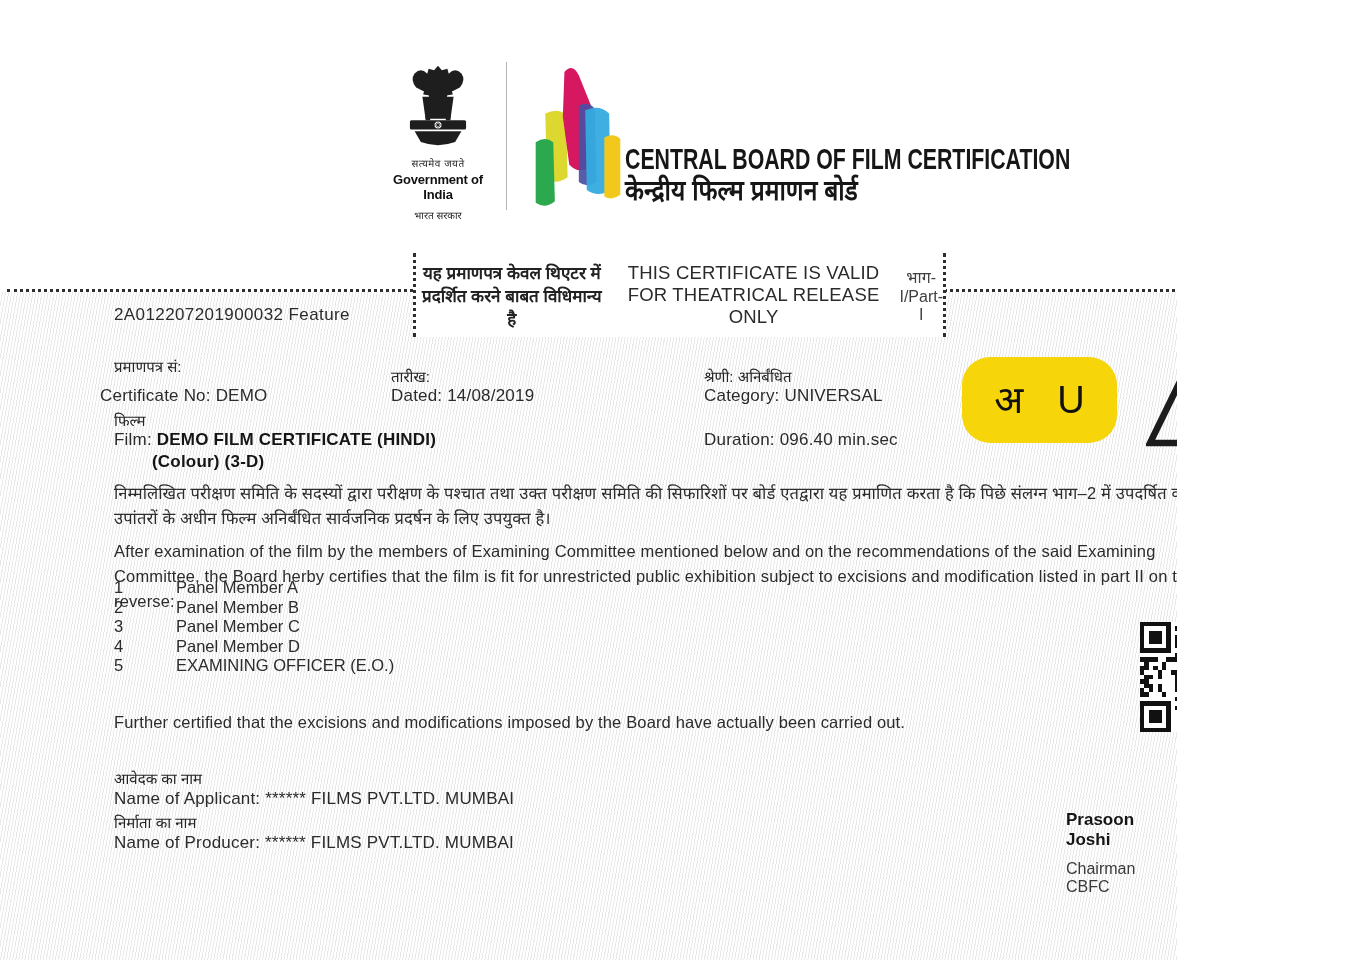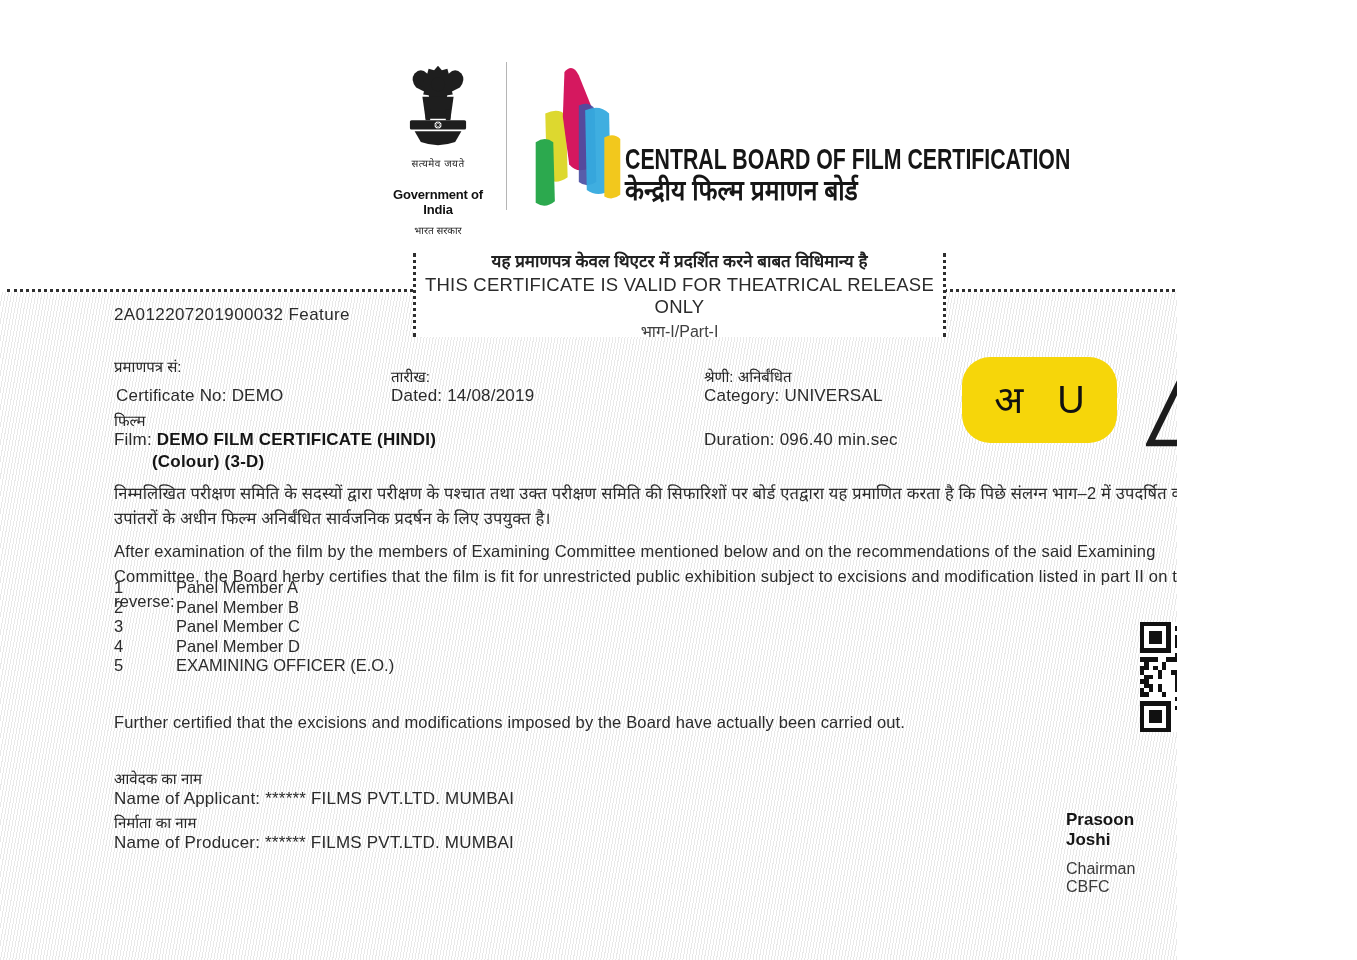--- a/index.html
+++ b/index.html
@@ -14,36 +14,36 @@
     z-index:0;
   }
   .dotted-rule{
     position:absolute;top:289px;left:7px;width:1343px;height:0;
     border-top:3px dotted #2e2e2e;z-index:1;
   }
   .abs{position:absolute;}
   
   .emblem-wrap{left:382px;top:64px;width:112px;text-align:center;z-index:2;}
   .emblem-motto{font-size:10px;color:#1d1d1d;margin-top:2px;letter-spacing:.5px;}
-  .emblem-gov{font-size:13px;font-weight:700;color:#111;margin-top:17px;letter-spacing:-.2px;}
+  .emblem-gov{font-size:13px;font-weight:700;color:#111;margin-top:2px;letter-spacing:-.2px;}
   .emblem-gov-hi{font-size:10px;color:#1d1d1d;margin-top:6px;}
   .vdivider{left:506px;top:62px;width:1px;height:148px;background:#b5b5b5;z-index:2;}
   .board-title-en{
     left:625px;top:142px;font-size:30px;font-weight:700;color:#161616;white-space:nowrap;
     transform:scaleX(.71);transform-origin:left center;letter-spacing:0;z-index:2;
   }
   .board-title-hi{
     left:625px;top:170px;font-size:28px;font-weight:700;color:#161616;white-space:nowrap;
     transform:scaleX(.88);transform-origin:left center;z-index:2;
   }
   
   .validity-box{
     left:413px;top:253px;width:527px;height:84px;background:#ffffff;z-index:2;
     border-left:3px dotted #2e2e2e;border-right:3px dotted #2e2e2e;
-    display:flex;flex-direction:column;align-items:center;justify-content:center;gap:2px;
+    display:flex;flex-direction:row;align-items:center;justify-content:center;gap:2px;
     text-align:center;
   }
   .validity-hi{font-size:17px;font-weight:600;color:#222;}
   .validity-en{font-size:18.5px;color:#2b2b2b;letter-spacing:.2px;}
   .validity-part{font-size:16px;color:#404040;}
   
   .content{position:absolute;left:0;top:0;width:100%;height:100%;z-index:2;}
   .id-line{left:114px;top:305px;font-size:17px;letter-spacing:.4px;color:#2b2b2b;}
   .lbl-hi{font-size:15px;color:#242424;}
   .val-en{font-size:17px;color:#2b2b2b;letter-spacing:.2px;}
@@ -116,21 +116,21 @@
     <div class="validity-hi">यह प्रमाणपत्र केवल थिएटर में प्रदर्शित करने बाबत विधिमान्य है</div>
     <div class="validity-en">THIS CERTIFICATE IS VALID FOR THEATRICAL RELEASE ONLY</div>
     <div class="validity-part">भाग-I/Part-I</div>
   </div>
 
   <div class="content">
 
     <div class="abs id-line">2A012207201900032 Feature</div>
 
     <div class="abs lbl-hi" style="left:114px;top:356px;">प्रमाणपत्र सं:</div>
-    <div class="abs val-en" style="left:116px;top:386px;">Certificate No: DEMO</div>
+    <div class="abs val-en" style="left:100px;top:386px;">Certificate No: DEMO</div>
 
     <div class="abs lbl-hi" style="left:391px;top:366px;">तारीख:</div>
     <div class="abs val-en" style="left:391px;top:386px;">Dated: 14/08/2019</div>
 
     <div class="abs lbl-hi" style="left:704px;top:366px;">श्रेणी: अनिर्बंधित</div>
     <div class="abs val-en" style="left:704px;top:386px;">Category: UNIVERSAL</div>
 
     <div class="abs lbl-hi" style="left:114px;top:410px;">फिल्म</div>
     <div class="abs val-en" style="left:114px;top:430px;"><span>Film: </span><span class="bold">DEMO FILM CERTIFICATE (HINDI)</span></div>
     <div class="abs val-en bold" style="left:152px;top:452px;">(Colour) (3-D)</div>

